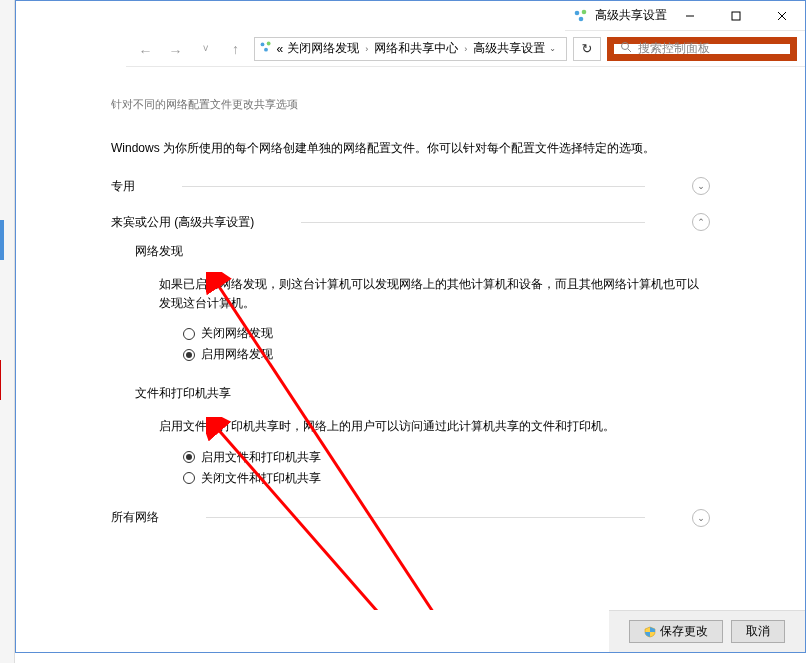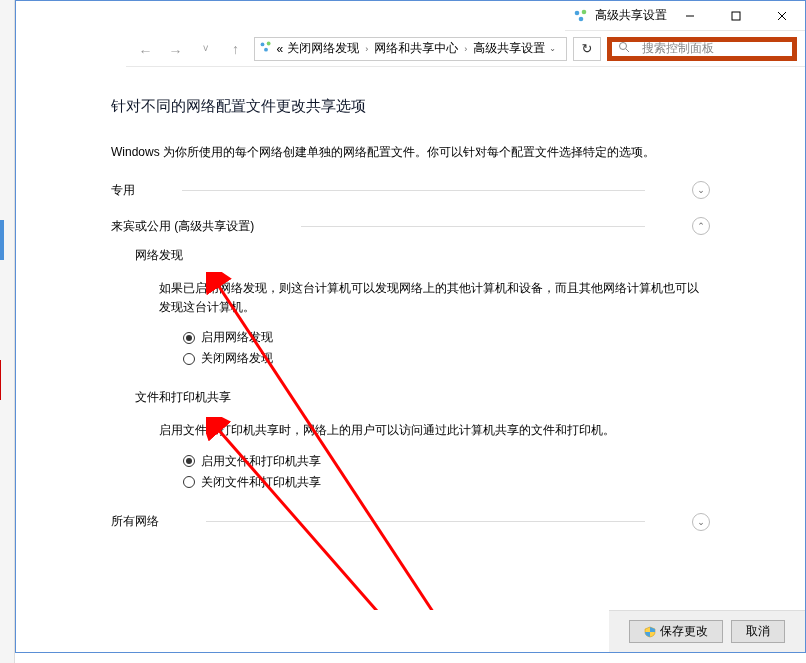--- a/index.html
+++ b/index.html
@@ -71,35 +71,35 @@
     .crumb-dd { color: #555; font-size: 8px; margin-left: auto; padding-right: 6px; }
     .refresh-btn {
       width: 28px; height: 24px;
       border: 1px solid #ccc;
       display: flex; align-items: center; justify-content: center;
       font-size: 13px;
       color: #333;
     }
     .search-box {
       width: 190px; height: 24px;
-      border: 5px solid #c2410c;
+      border: 7px solid #c2410c;
       display: flex; align-items: center;
       padding: 0 6px;
       color: #888;
-      gap: 12px;
+      gap: 6px;
     }
     .content {
       flex: 1;
       padding: 30px 95px 10px 95px;
       overflow: auto;
       position: relative;
     }
     .page-title {
-      color: #0f172a;
-      font-size: 15px;
+      color: #737373;
+      font-size: 11px;
       margin-bottom: 12px;
     }
     .page-desc {
       color: #000;
       font-size: 12px;
       margin-bottom: 18px;
       margin-top: 28px;
     }
     .section-row {
       display: flex;
@@ -288,26 +288,26 @@
       <span>来宾或公用 (高级共享设置)</span>
       <div class="line"></div>
       <div class="expand-btn">⌃</div>
     </div>
 
     <div class="section-body">
       <div class="sub-heading">网络发现</div>
       <div class="sub-desc">如果已启用网络发现，则这台计算机可以发现网络上的其他计算机和设备，而且其他网络计算机也可以发现这台计算机。</div>
       <div class="radio-group">
         <div class="radio-row">
+          <span class="radio"></span>
+          <span>关闭网络发现</span>
+        </div>
+        <div class="radio-row">
           <span class="radio checked"></span>
           <span>启用网络发现</span>
-        </div>
-        <div class="radio-row">
-          <span class="radio"></span>
-          <span>关闭网络发现</span>
         </div>
       </div>
 
       <div style="height:18px"></div>
 
       <div class="sub-heading">文件和打印机共享</div>
       <div class="sub-desc">启用文件和打印机共享时，网络上的用户可以访问通过此计算机共享的文件和打印机。</div>
       <div class="radio-group">
         <div class="radio-row">
           <span class="radio checked"></span>

